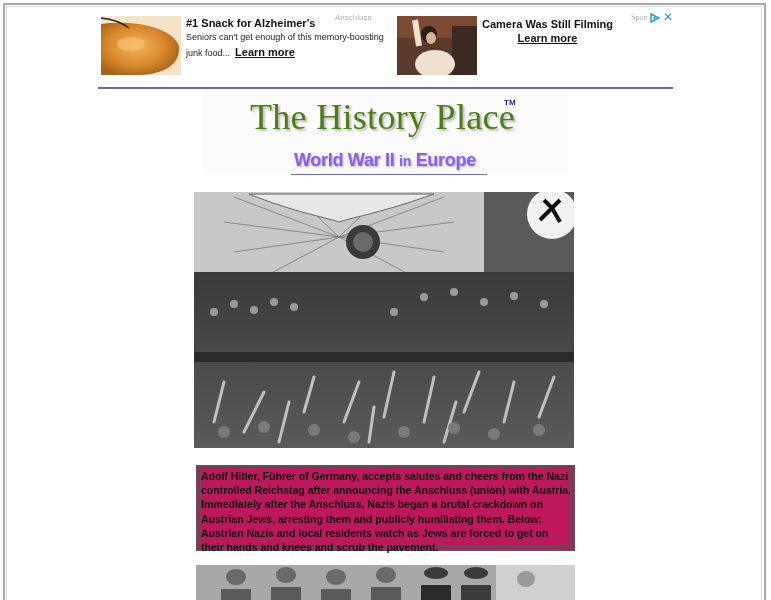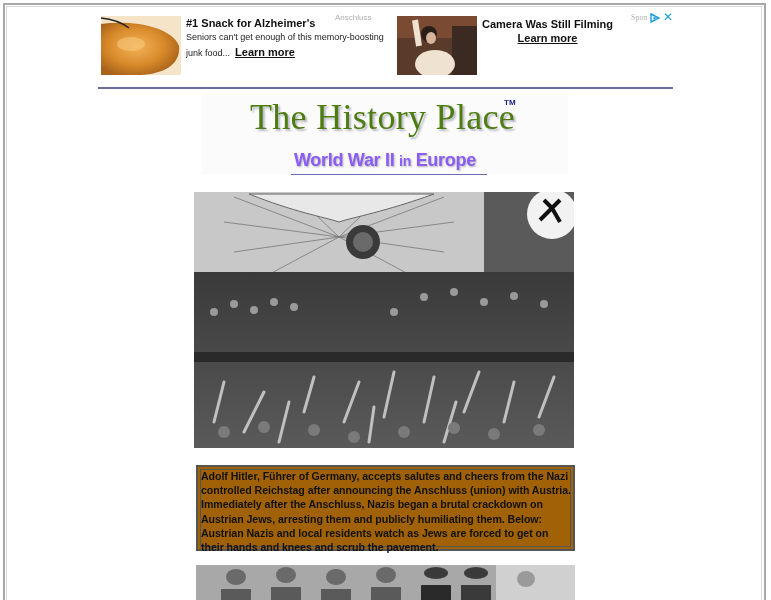--- a/index.html
+++ b/index.html
@@ -18,21 +18,21 @@
   .ad-close { position:absolute; left:663px; top:11px; font-size:12px; color:#1a9bd7; line-height:12px; cursor:pointer; }
 
   .logo { position:absolute; left:202px; top:94px; width:366px; height:80px; background:#fbfbfb; }
   .logo-title { position:absolute; left:48px; top:2px; font-family:"Liberation Serif", serif; font-size:36px; color:#4d7c0f; text-shadow:2px 2px 2px #b8b8c8; white-space:nowrap; letter-spacing:0.3px; }
   .tm { position:absolute; left:302px; top:4px; font-size:8px; font-weight:bold; color:#1a1f8a; }
   .logo-sub { position:absolute; left:92px; top:56px; font-size:18px; font-weight:bold; color:#8b5cf6; text-shadow:1px 1px 2px #b0b0b0; white-space:nowrap; letter-spacing:-0.3px; }
   .logo-sub .small { font-size:14px; }
   .logo-rule { position:absolute; left:89px; top:80px; width:196px; height:1px; background:#6b6bb0; }
 
   .photo1 { position:absolute; left:194px; top:192px; width:380px; height:256px; overflow:hidden; background:#4a4a4a; }
-  .caption { position:absolute; left:196px; top:465px; width:379px; height:86px; border:2px solid #555; box-sizing:border-box; background:#a16207; }
+  .caption { position:absolute; left:196px; top:465px; width:379px; height:86px; border:2px solid #555; box-sizing:border-box; background:#be185d; }
   .caption-inner { position:absolute; left:2px; top:2px; right:2px; bottom:2px; border:1px solid #555; }
   .caption-text { position:absolute; left:3px; top:2px; width:370px; font-size:10.6px; font-weight:bold; line-height:14.2px; color:#111; letter-spacing:-0.05px; }
   .photo2 { position:absolute; left:196px; top:565px; width:379px; height:40px; overflow:hidden; background:#9a9a9a; }
 </style>
 </head>
 <body>
 
 <div class="frame"></div>
 <div class="frame-inner"></div>
 

